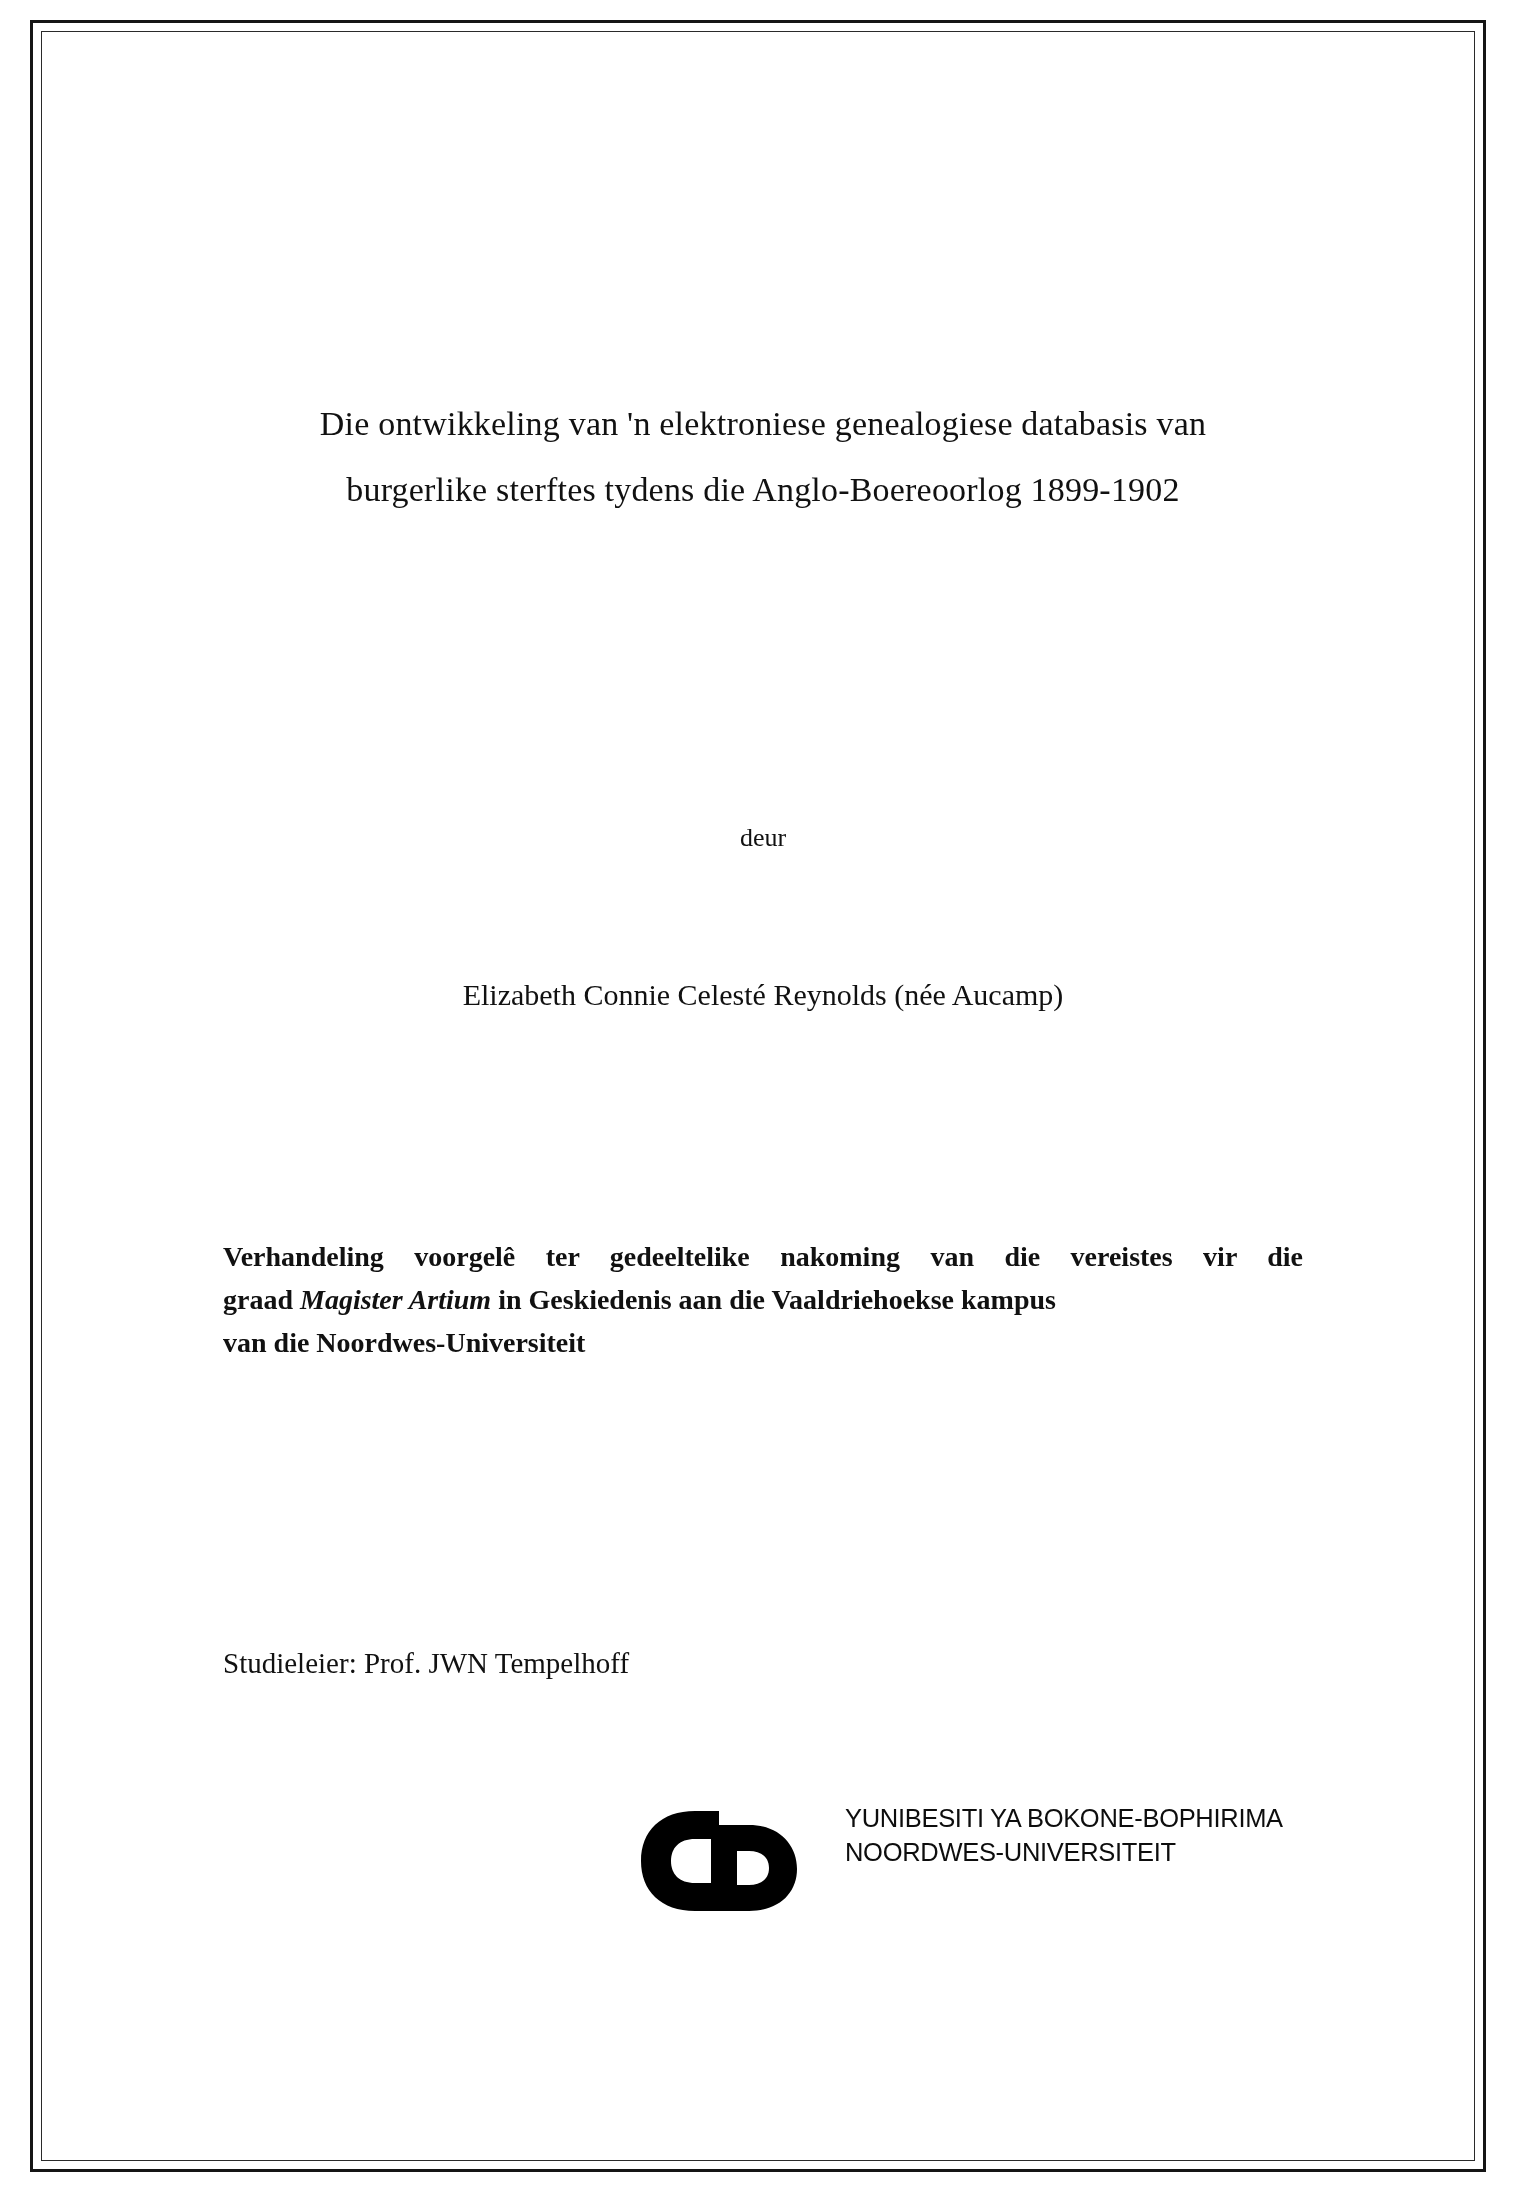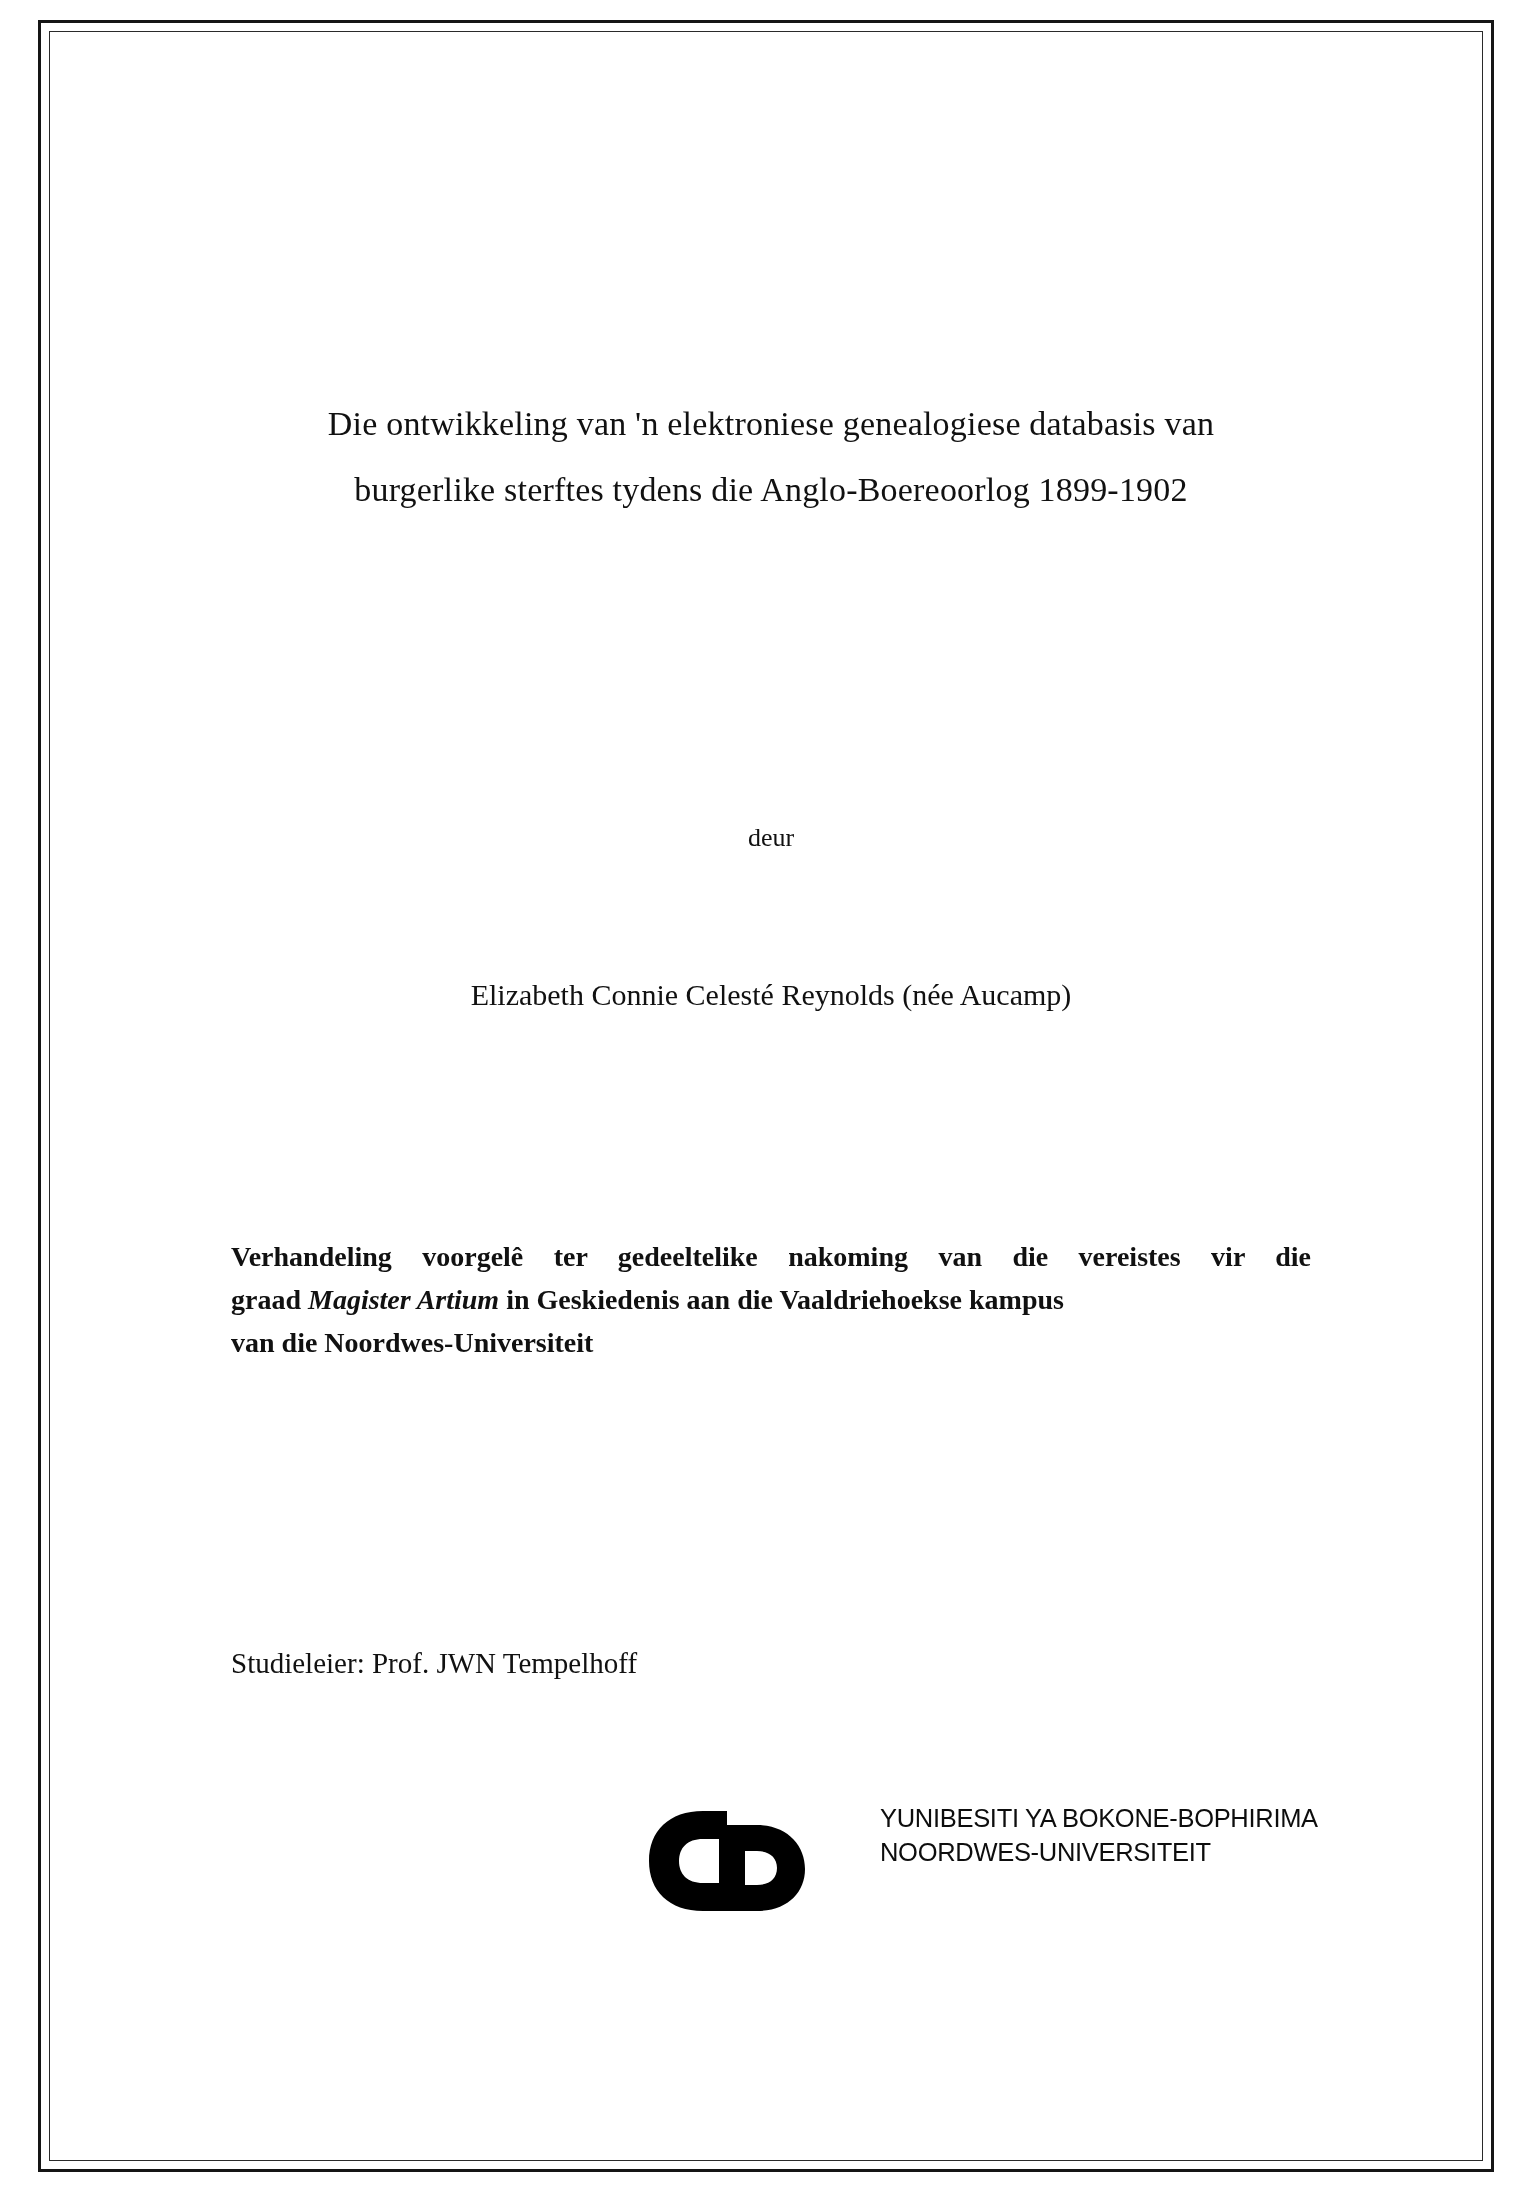--- a/index.html
+++ b/index.html
@@ -12,21 +12,21 @@
     height: 2206px;
     font-family: "Liberation Serif", serif;
     color: #111111;
     position: relative;
     overflow: hidden;
   }
 
   
   .page-frame {
     position: absolute;
-    left: 38px;
+    left: 30px;
     top: 20px;
     width: 1456px;
     height: 2152px;
     border: 3px solid #151515;
     box-sizing: border-box;
     background: #ffffff;
     padding-left: 36px;
   }
   .page-frame-inner {
     position: absolute;
@@ -123,21 +123,20 @@
   .logo-text {
     position: absolute;
     left: 332px;
     top: 0px;
     font-family: "Liberation Sans", sans-serif;
     font-size: 25.5px;
     line-height: 34px;
     letter-spacing: -0.3px;
     color: #0d0d0d;
     white-space: nowrap;
-    margin-left: 27px;
   }
 </style>
 </head>
 <body>
 
 <div class="page-frame">
   <div class="page-frame-inner"></div>
 
   <div class="content">
 

